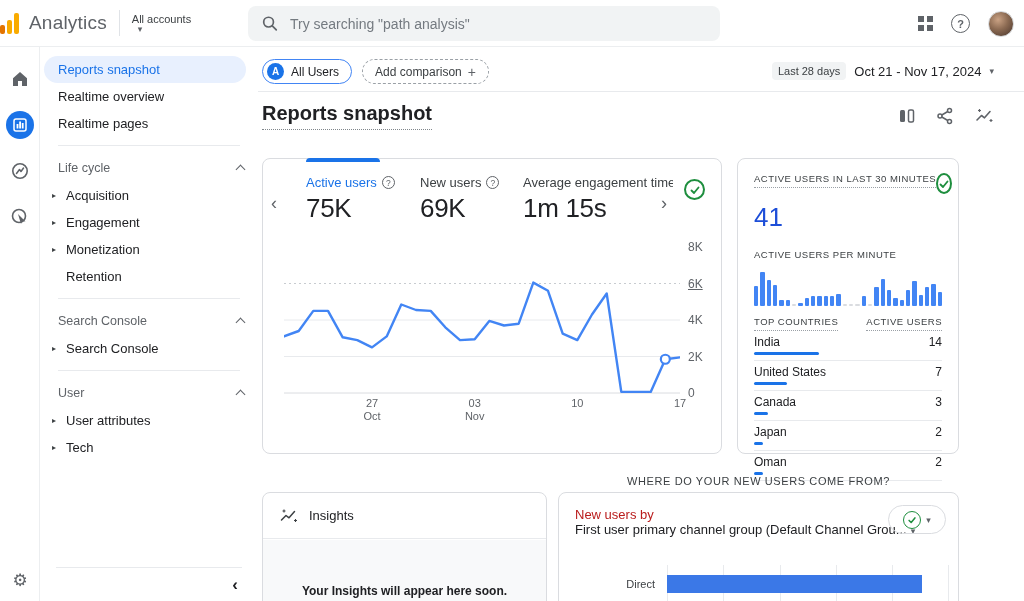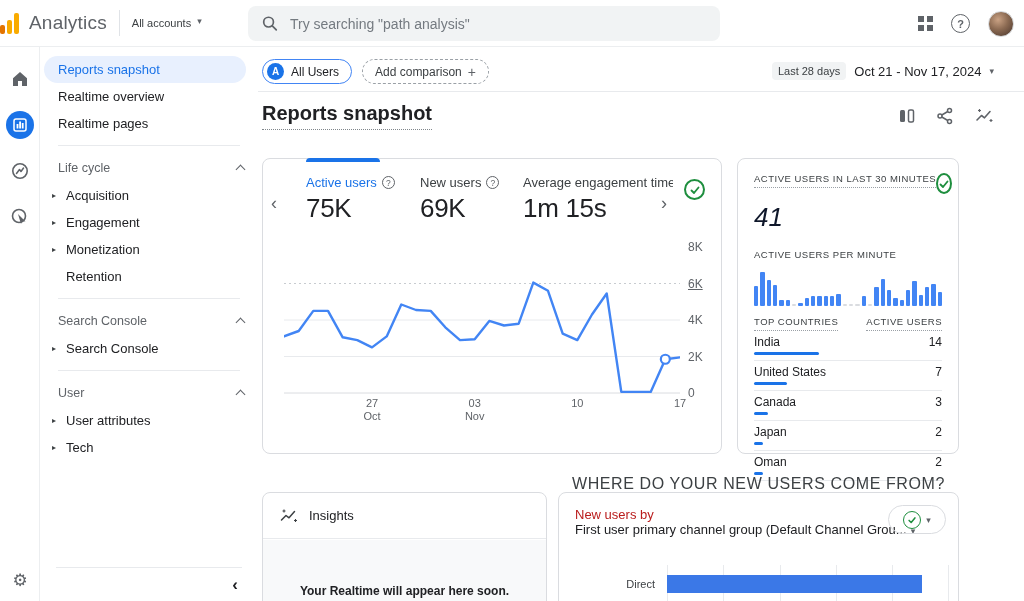--- a/index.html
+++ b/index.html
@@ -10,21 +10,21 @@
   
   .topbar { position:absolute; top:0; left:0; right:0; height:47px; background:#fff;
     border-bottom:1px solid #eceef0; display:flex; align-items:center; z-index:5; }
   .brand { display:flex; align-items:center; gap:10px; }
   .ga-logo { display:flex; align-items:flex-end; gap:2px; height:22px; }
   .ga-logo .b1{width:5px;height:9px;background:#e37400;border-radius:2px;}
   .ga-logo .b2{width:5px;height:14px;background:#f9ab00;border-radius:2px;}
   .ga-logo .b3{width:5px;height:21px;background:#f9ab00;border-radius:2px;}
   .brand-name { font-size:19px; color:#5f6368; letter-spacing:.2px; }
   .acct-sep { width:1px; height:26px; background:#e0e3e7; margin:0 12px; }
-  .acct { display:flex; align-items:flex-start; cursor:pointer; }
+  .acct { display:flex; flex-direction:column; align-items:flex-start; cursor:pointer; }
   .acct-label { font-size:11px; color:#3c4043; }
   .acct-caret { font-size:9px; color:#5f6368; line-height:8px; margin-left:6px; }
   .search { position:absolute; left:248px; top:6px; width:472px; height:35px; background:#f1f3f4;
     border-radius:8px; display:flex; align-items:center; padding:0 14px; gap:12px; }
   .search input { border:none; outline:none; background:transparent; font-size:14px; width:100%;
     color:#202124; font-family:inherit; }
   .search input::placeholder { color:#747a80; }
   .top-actions { position:absolute; right:10px; top:0; height:47px; display:flex; align-items:center; gap:18px; }
   .apps-grid { display:grid; grid-template-columns:6px 6px; grid-gap:3px; cursor:pointer; }
   .apps-grid span { width:6px; height:6px; background:#5f6368; }
@@ -106,35 +106,35 @@
   .y-labels { position:absolute; left:425px; top:87px; width:26px; height:146px; }
   .y-labels div { position:absolute; font-size:12px; color:#5f6368; transform:translateY(-50%); }
   .x-labels { position:absolute; left:21px; top:238px; width:396px; height:30px; }
   .x-labels .xt { position:absolute; transform:translateX(-50%); text-align:center;
     font-size:11px; color:#5f6368; line-height:13px; }
 
   .card-rt { left:475px; top:111px; width:222px; height:296px; padding:14px 16px; }
   .rt-head { display:flex; justify-content:space-between; align-items:flex-start; }
   .sm-caps { font-size:9.5px; letter-spacing:.5px; color:#3c4043; white-space:nowrap; }
   .dotted-u { border-bottom:1px dotted #9aa0a6; padding-bottom:3px; }
-  .rt-value { font-size:26px; color:#0f172a; margin-top:8px;font-style:italic; }
+  .rt-value { font-size:26px; color:#1d4ed8; margin-top:8px; }
   .rt-sub { margin-top:16px; }
   .minute-bars { margin-top:8px; height:38px; display:flex; align-items:flex-end; gap:2px; }
   .minute-bars div { flex:1; background:#4285f4; border-radius:1px; }
   .minute-bars div.zero { background:#dadce0; }
   .rt-cols { margin-top:10px; display:flex; justify-content:space-between; }
   .country-row { border-bottom:1px solid #e8eaed; padding:4px 0 5px; display:flex;
     justify-content:space-between; align-items:flex-start; }
   .country-row .cn { font-size:12px; color:#202124; }
   .country-row .cbar { height:3px; background:#1a73e8; border-radius:2px; margin-top:3px; }
   .country-row .cv { font-size:12px; color:#202124; }
   .view-rt { margin-top:9px; text-align:right; font-size:12.5px; color:#1a73e8; font-weight:500; cursor:pointer; }
 
   .section-q { position:absolute; left:296px; width:401px; top:428px; text-align:center;
-    font-size:16px; letter-spacing:.6px; color:#3c4043; font-weight:500; }
+    font-size:11px; letter-spacing:.6px; color:#3c4043; font-weight:500; }
   .card-insights { left:0; top:445px; width:285px; height:200px; overflow:hidden; }
   .ins-head { height:46px; display:flex; align-items:center; gap:10px; padding:0 16px;
     border-bottom:1px solid #e8eaed; font-size:13px; color:#202124; }
   .ins-body { position:absolute; top:47px; left:0; right:0; bottom:0; background:#f8f9fa; }
   .ins-empty { margin-top:44px; text-align:center; font-size:12px; font-weight:bold; color:#202124; }
 
   .card-channels { left:296px; top:445px; width:401px; height:200px; padding:14px 16px; overflow:hidden; }
   .ch-title1 { font-size:13px; color:#b91c1c; }
   .ch-title2 { font-size:13px; color:#202124; cursor:pointer; }
   .ch-title2 .date-caret { margin-left:4px; }
@@ -479,21 +479,21 @@
     <section class="card card-insights">
       <div class="ins-head">
         <svg width="20" height="16" viewBox="0 0 20 16">
           <path d="M2.5 12 L7 7.5 L10 9.8 L15.5 3.5" fill="none" stroke="#3c4043" stroke-width="1.5" stroke-linecap="round" stroke-linejoin="round"></path>
           <path d="M3.5 3 h3 M5 1.5 v3" stroke="#3c4043" stroke-width="1.1"></path>
           <path d="M15 12.5 h3 M16.5 11 v3" stroke="#3c4043" stroke-width="1.1"></path>
         </svg>
         <span>Insights</span>
       </div>
       <div class="ins-body">
-        <div class="ins-empty">Your Realtime will appear here soon.</div>
+        <div class="ins-empty">Your Insights will appear here soon.</div>
       </div>
     </section>
 
     <section class="card card-channels">
       <div class="ch-title1">New users by</div>
       <div class="ch-title2">
         <span>First user primary channel group (Default Channel Grou...</span><span class="date-caret">▾</span>
       </div>
       <div class="ch-pill">
         <div class="ok-badge">

